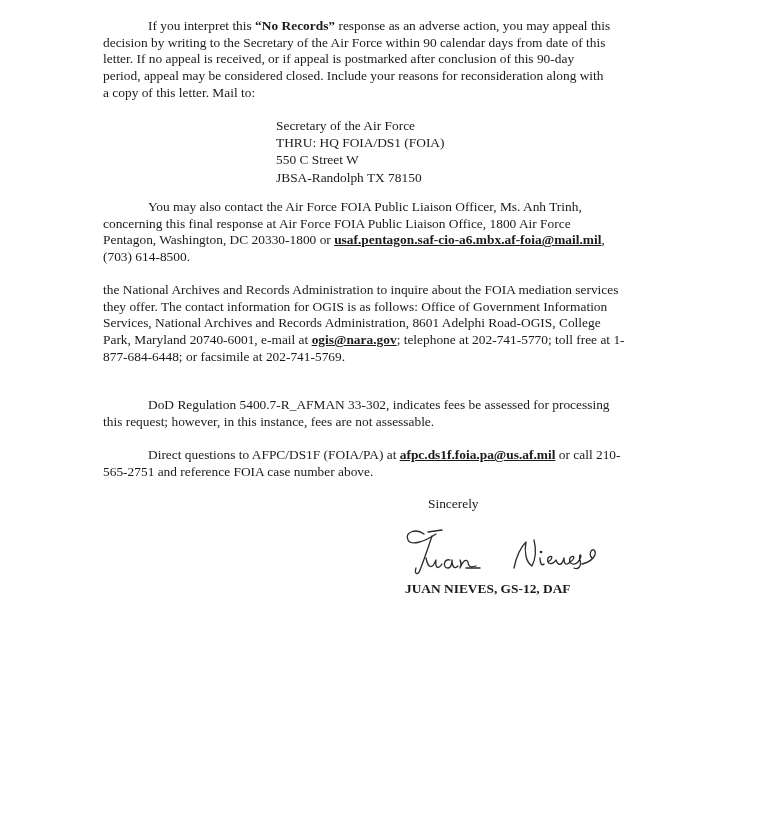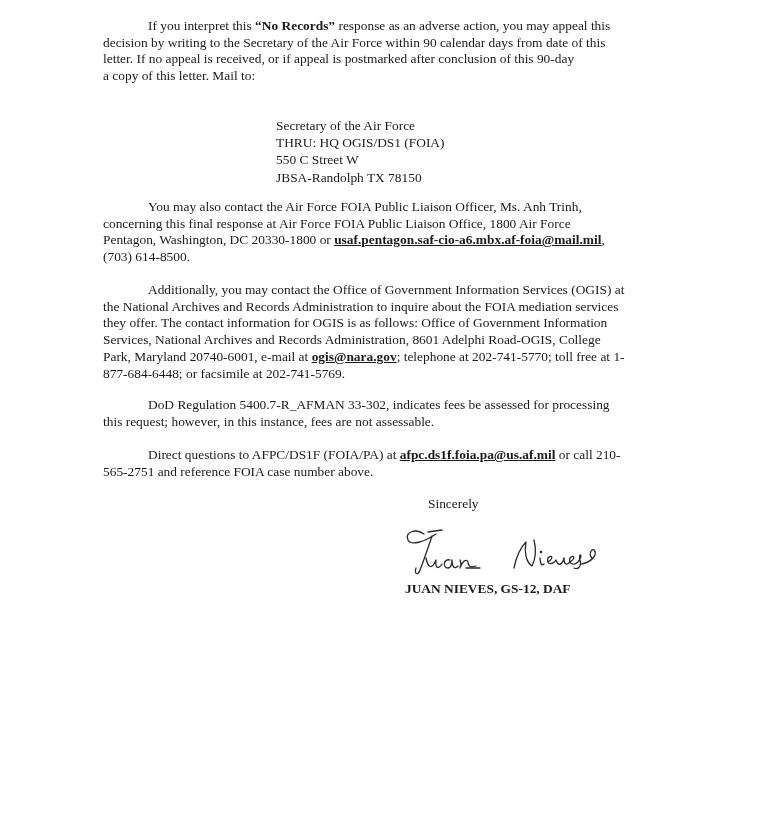--- a/index.html
+++ b/index.html
@@ -73,39 +73,39 @@
   </style>
 </head>
 <body>
 
 <div class="page">
 
   <div class="para" style="top:18px;">
     <span class="line indent"><span>If you interpret this </span><span class="bold">“No Records”</span><span> response as an adverse action, you may appeal this</span></span>
     <span class="line">decision by writing to the Secretary of the Air Force within 90 calendar days from date of this</span>
     <span class="line">letter.  If no appeal is received, or if appeal is postmarked after conclusion of this 90-day</span>
+    <span class="line">period, appeal may be considered closed.  Include your reasons for reconsideration along with</span>
     <span class="line">a copy of this letter.  Mail to:</span>
   </div>
 
   <div class="address">
     <span class="line">Secretary of the Air Force</span>
-    <span class="line">THRU:  HQ OGIS/DS1 (FOIA)</span>
+    <span class="line">THRU:  HQ FOIA/DS1 (FOIA)</span>
     <span class="line">550 C Street W</span>
     <span class="line">JBSA-Randolph TX  78150</span>
   </div>
 
   <div class="para" style="top:199px;">
     <span class="line indent">You may also contact the Air Force FOIA Public Liaison Officer, Ms. Anh Trinh,</span>
     <span class="line">concerning this final response at Air Force FOIA Public Liaison Office, 1800 Air Force</span>
     <span class="line"><span>Pentagon, Washington, DC 20330-1800 or </span><a class="link">usaf.pentagon.saf-cio-a6.mbx.af-foia@mail.mil</a><span>,</span></span>
     <span class="line">(703) 614-8500.</span>
   </div>
 
   <div class="para" style="top:282px;">
-    <span class="line indent">Additionally, you may contact the Office of Government Information Services (OGIS) at</span>
     <span class="line">the National Archives and Records Administration to inquire about the FOIA mediation services</span>
     <span class="line">they offer.  The contact information for OGIS is as follows: Office of Government Information</span>
     <span class="line">Services, National Archives and Records Administration, 8601 Adelphi Road-OGIS, College</span>
     <span class="line"><span>Park, Maryland 20740-6001, e-mail at </span><a class="link">ogis@nara.gov</a><span>; telephone at 202-741-5770; toll free at 1-</span></span>
     <span class="line">877-684-6448; or facsimile at 202-741-5769.</span>
   </div>
 
   <div class="para" style="top:397px;">
     <span class="line indent">DoD Regulation 5400.7-R_AFMAN 33-302, indicates fees be assessed for processing</span>
     <span class="line">this request; however, in this instance, fees are not assessable.</span>

